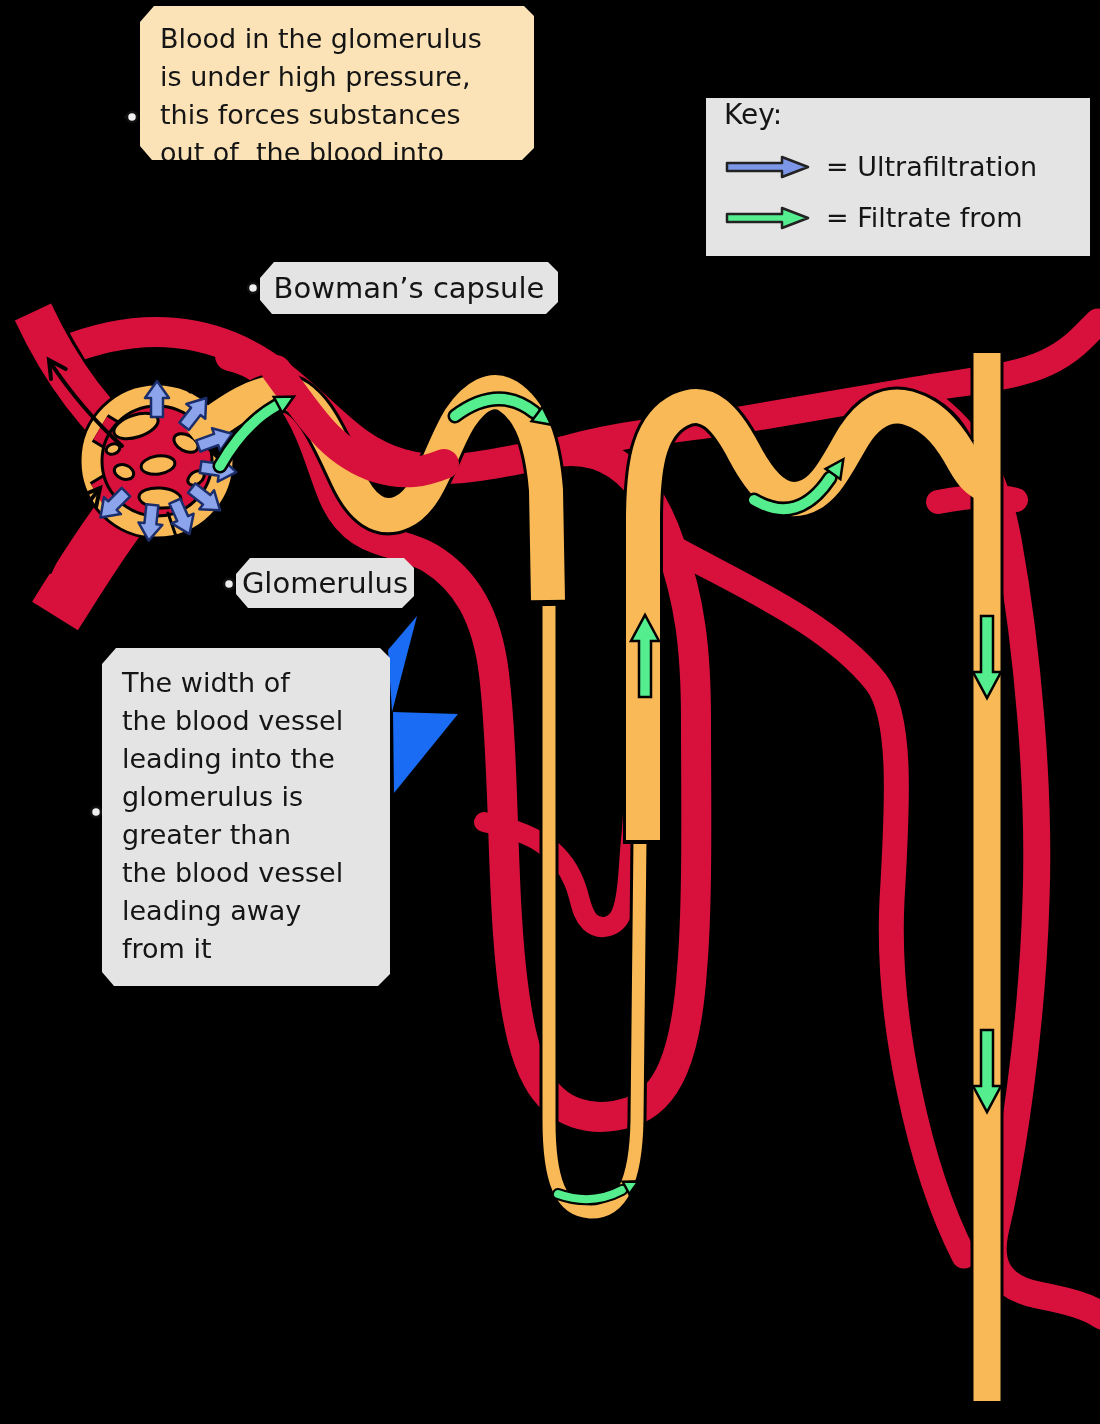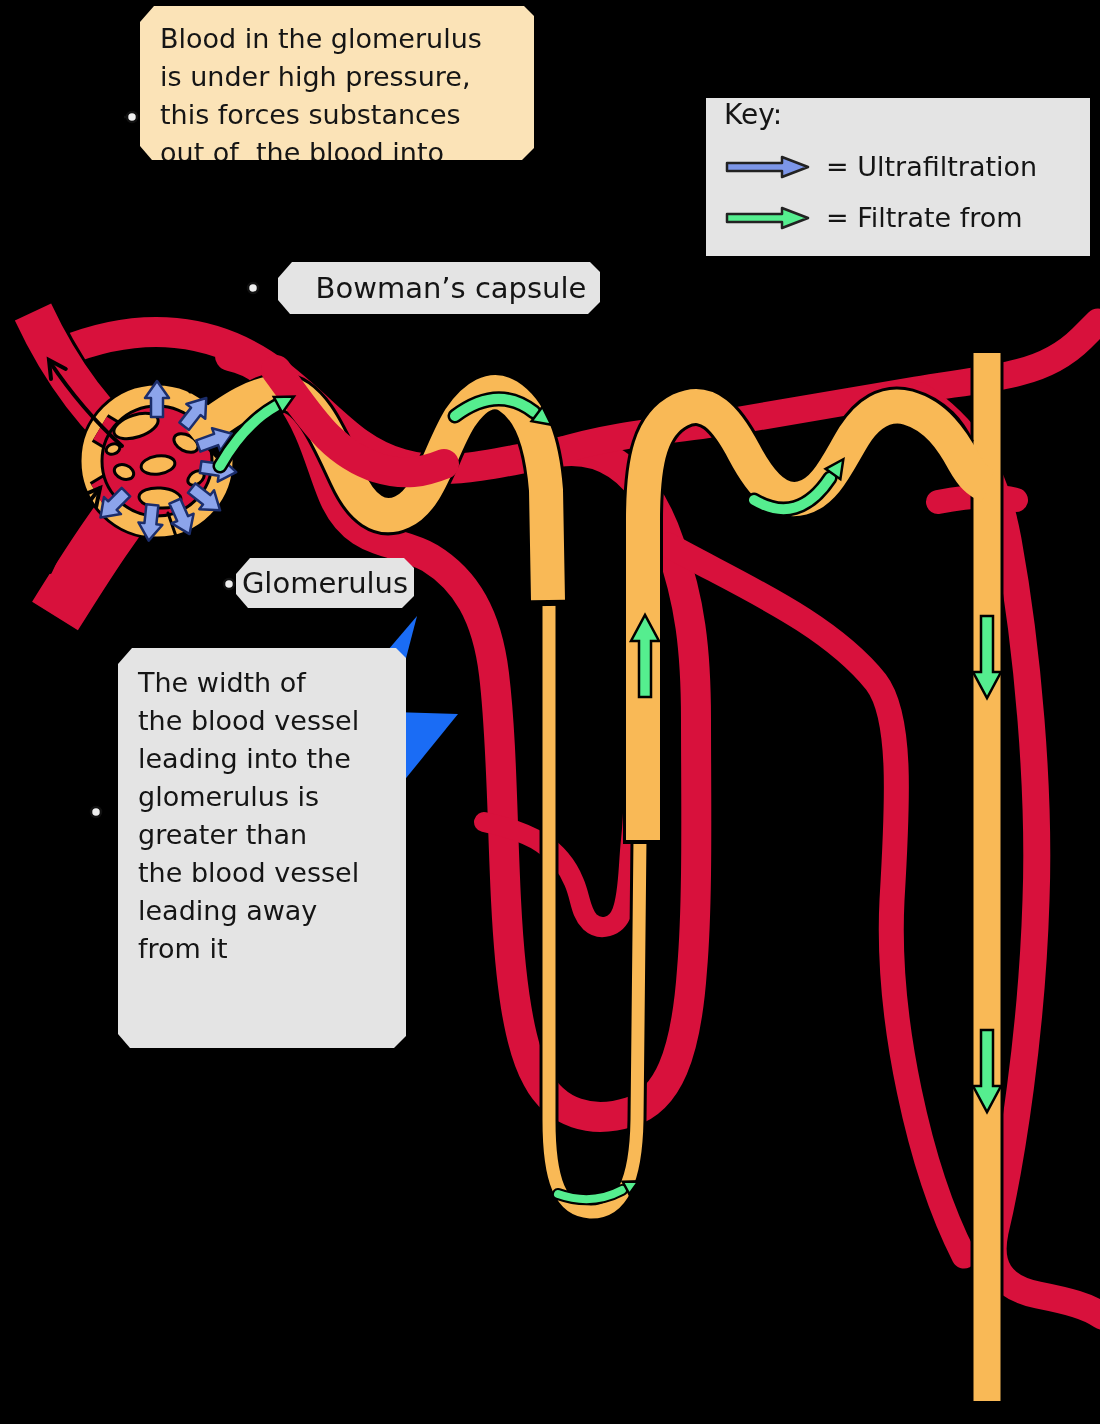--- a/index.html
+++ b/index.html
@@ -6,25 +6,25 @@
   .stage{position:relative;width:1100px;height:1424px;background:#000;overflow:hidden;
          font-family:"DejaVu Sans",sans-serif;}
   .stage svg.diagram{position:absolute;left:0;top:0;}
   .callout{position:absolute;color:#151515;
            clip-path:polygon(14px 0%, calc(100% - 10px) 0%, 100% 10px,
                              100% calc(100% - 12px), calc(100% - 12px) 100%,
                              12px 100%, 0% calc(100% - 14px), 0% 16px);}
   .callout .txt{white-space:pre;display:block;}
   .note-peach{left:140px;top:6px;width:394px;height:154px;background:#FBE3B7;
               padding:14px 0 0 20px;box-sizing:border-box;font-size:27px;line-height:38px;}
-  .note-gray{left:118px;top:648px;width:288px;height:400px;background:#E4E4E4;
+  .note-gray{left:102px;top:648px;width:288px;height:338px;background:#E4E4E4;
              padding:16px 0 0 20px;box-sizing:border-box;font-size:27px;line-height:38px;}
   .label-box{background:#E4E4E4;display:flex;align-items:center;justify-content:center;
              font-size:29px;}
-  .label-bowman{left:278px;top:262px;width:298px;height:52px;padding-left:24px;}
+  .label-bowman{left:260px;top:262px;width:298px;height:52px;}
   .label-glom{left:236px;top:558px;width:178px;height:50px;}
   .keybox{position:absolute;left:706px;top:98px;width:384px;height:158px;background:#E4E4E4;
           box-sizing:border-box;padding:0 0 0 18px;color:#151515;}
   .keybox .ktitle{font-size:28px;font-weight:500;}
   .krow{display:flex;align-items:center;margin-top:20px;}
   .krow svg{margin-right:10px;}
   .krow .klabel{font-size:27px;}
 </style>
 </head>
 <body>

